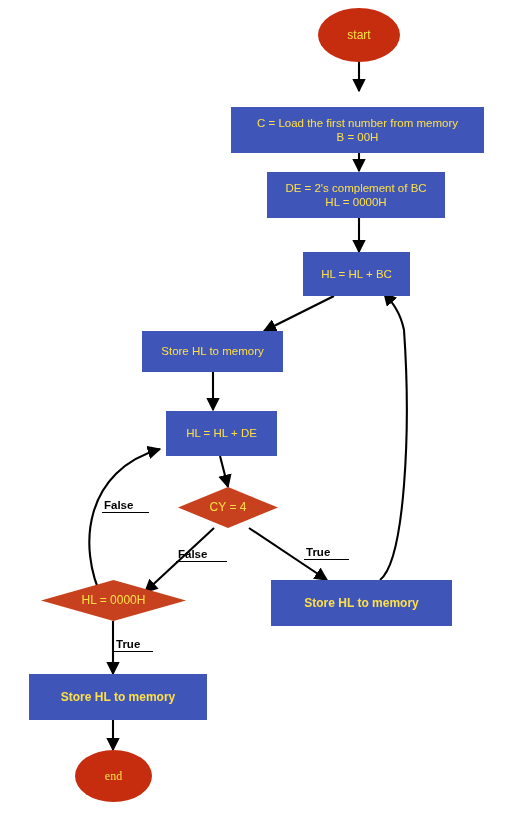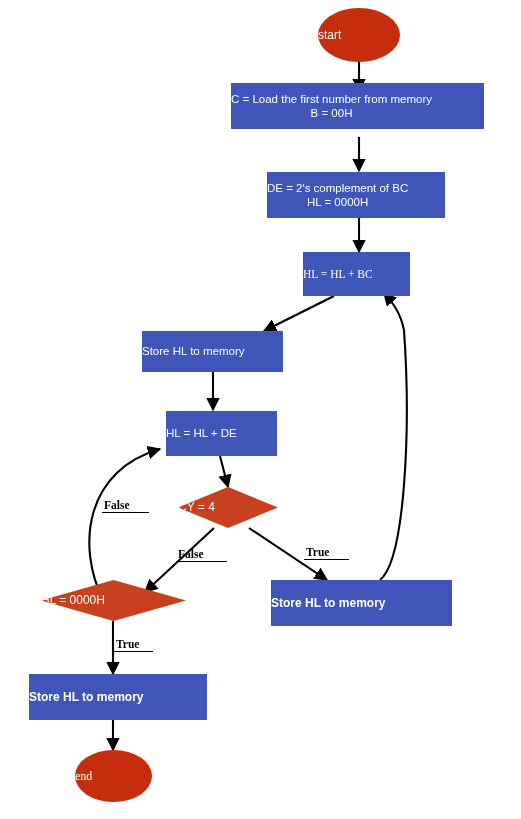--- a/index.html
+++ b/index.html
@@ -18,22 +18,23 @@
     position: absolute;
     left: 0; top: 0;
     width: 521px;
     height: 819px;
   }
   .node {
     position: absolute;
     box-sizing: border-box;
     display: flex;
     align-items: center;
+    justify-content: center;
     text-align: center;
-    color: #ffffff;
+    color: #fde047;
     line-height: 1.25;
     white-space: pre-line;
     z-index: 2;
   }
   .node.proc {
     background: #4055b8;
     font-size: 11.5px;
   }
   .node.proc.bold {
     font-weight: bold;
@@ -52,21 +53,20 @@
   .edge-label {
     position: absolute;
     font-size: 11.5px;
     font-weight: bold;
     color: #000000;
     border-bottom: 1.6px solid #000000;
     padding: 0 1px 1px 2px;
     z-index: 3;
     background: transparent;
     white-space: nowrap;
-    font-family: Liberation Serif, serif;
   }
 </style>
 </head>
 <body>
 
 <svg id="flow-canvas" viewBox="0 0 521 819" xmlns="http://www.w3.org/2000/svg">
   <defs>
     <marker id="arrow" viewBox="0 0 10 10" refX="9" refY="5" markerWidth="6.5" markerHeight="6.5" orient="auto-start-reverse">
       <path d="M 0 0 L 10 5 L 0 10 z" fill="#000000"></path>
     </marker>
@@ -106,31 +106,31 @@
   <path d="M 380 580 C 405 560, 411 430, 404 330 C 400 310, 390 300, 384 293" stroke="#000000" stroke-width="2.1" fill="none" marker-end="url(#arrow)"></path>
 
   
   <path d="M 113 720 L 113 750" stroke="#000000" stroke-width="2.1" fill="none" marker-end="url(#arrow)"></path>
 </svg>
 
 <div class="node term" style="left:318px; top:8px; width:82px; height:54px;">
   <span>start</span>
 </div>
 
-<div class="node proc" style="left:231px; top:83px; width:253px; height:46px;">
+<div class="node proc" style="left:231px; top:107px; width:253px; height:46px;">
   <span>C = Load the first number from memory
 B = 00H</span>
 </div>
 
 <div class="node proc" style="left:267px; top:172px; width:178px; height:46px;">
   <span>DE = 2's complement of BC
 HL = 0000H</span>
 </div>
 
-<div class="node proc" style="left:303px; top:252px; width:107px; height:44px;font-family:Liberation Serif, serif;">
+<div class="node proc" style="left:303px; top:252px; width:107px; height:44px;">
   <span>HL = HL + BC</span>
 </div>
 
 <div class="node proc" style="left:142px; top:331px; width:141px; height:41px;">
   <span>Store HL to memory</span>
 </div>
 
 <div class="node proc" style="left:166px; top:411px; width:111px; height:45px;">
   <span>HL = HL + DE</span>
 </div>

